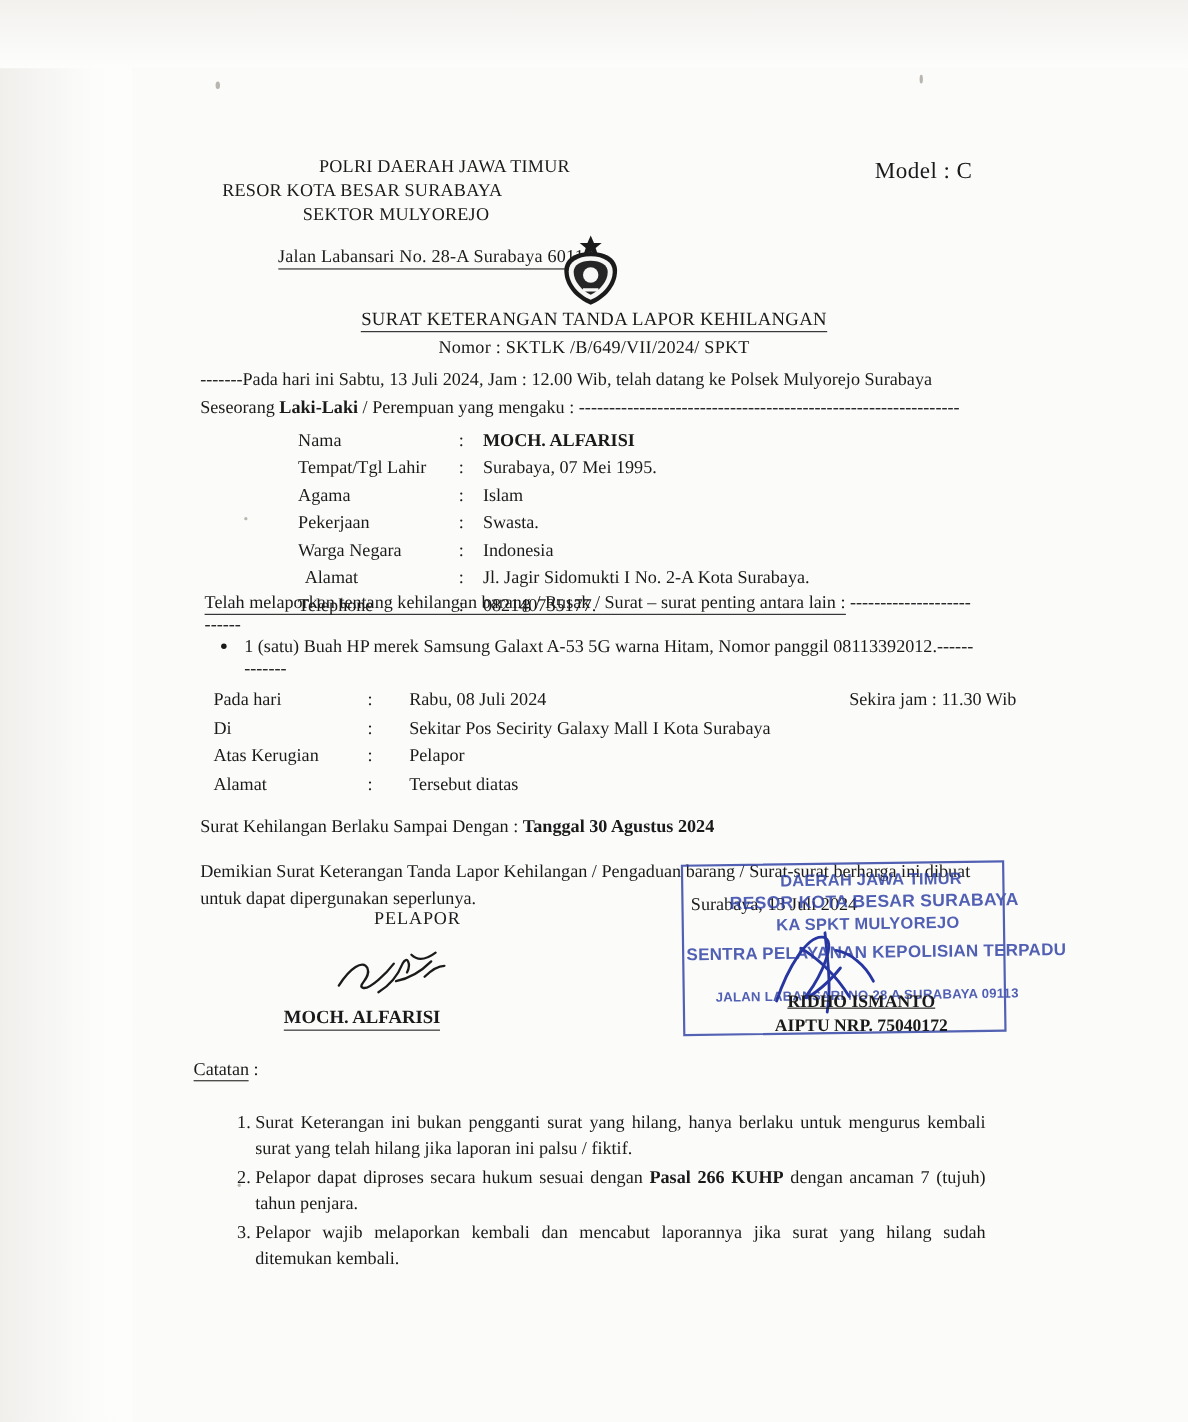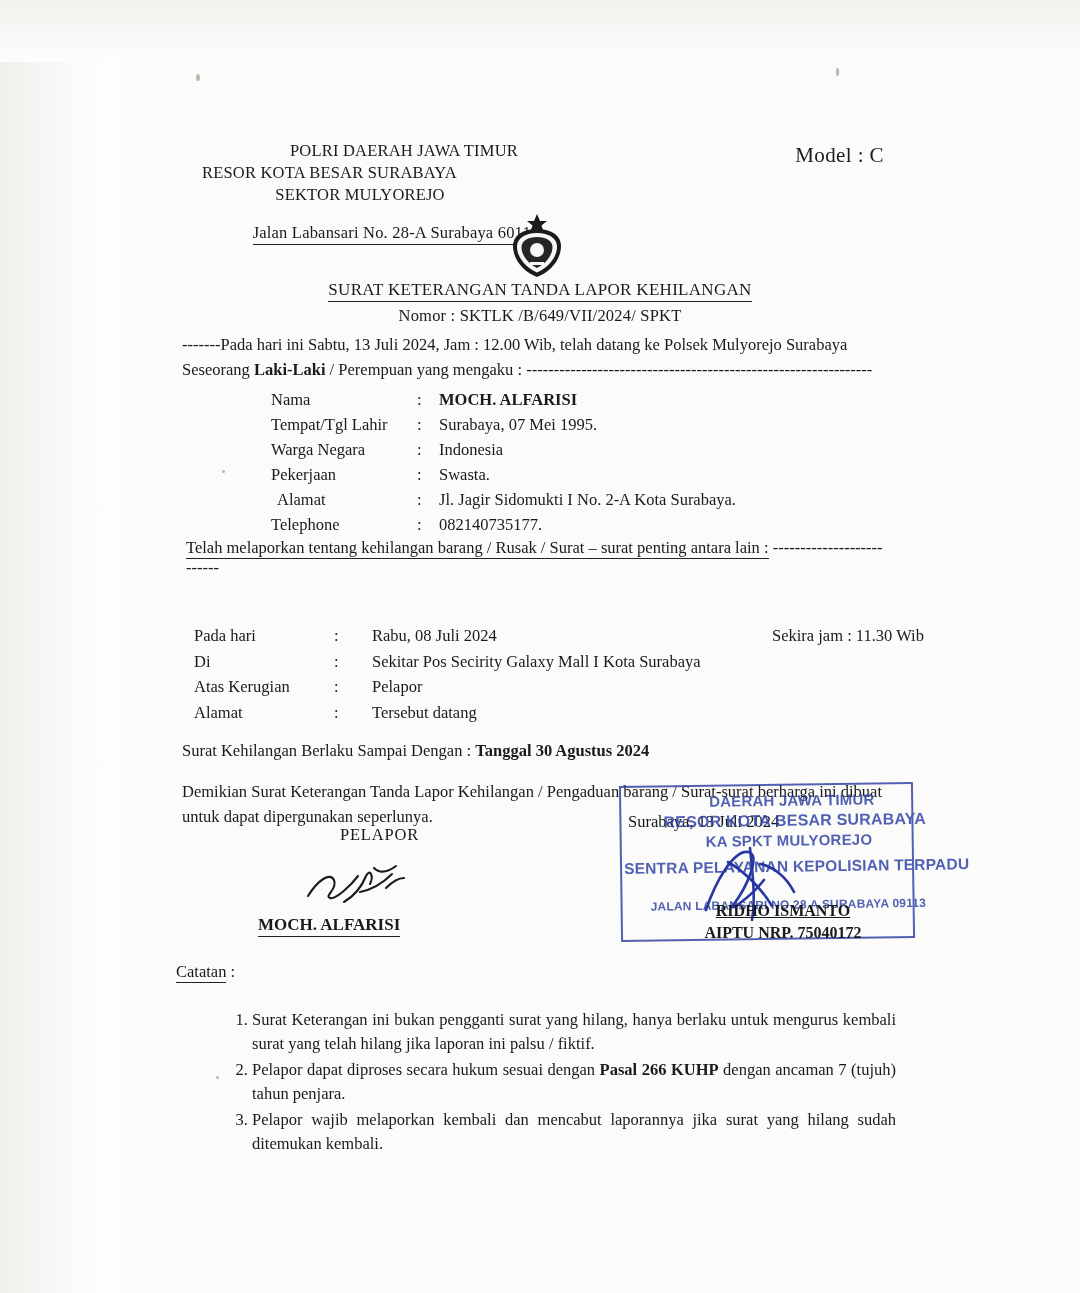--- a/index.html
+++ b/index.html
@@ -271,21 +271,21 @@
   }
   #notes {
     position: absolute;
     left: 196px;
     top: 1008px;
     width: 700px;
     font-size: 16.5px;
     line-height: 1.45;
   }
   #notes ol { margin: 0; padding-left: 36px; }
-  #notes li { margin-bottom: 2px; text-align: justify; margin-left: 20px; }
+  #notes li { margin-bottom: 2px; text-align: justify; }
   .b { font-weight: bold; }
 </style>
 </head>
 <body>
 
 <div class="page">
   <div class="scan-edge-left"></div>
   <div class="scan-edge-top"></div>
   <div class="speck" style="left:196px;top:74px;width:4px;height:7px;"></div>
   <div class="speck" style="left:836px;top:68px;width:3px;height:8px;"></div>
@@ -332,47 +332,57 @@
         <td class="k">Nama</td>
         <td class="c">:</td>
         <td class="v b">MOCH. ALFARISI</td>
       </tr>
       <tr>
         <td class="k">Tempat/Tgl Lahir</td>
         <td class="c">:</td>
         <td class="v">Surabaya, 07 Mei 1995.</td>
       </tr>
       <tr>
+        <td class="k">Agama</td>
+        <td class="c">:</td>
+        <td class="v">Islam</td>
+      </tr>
+      <tr>
+        <td class="k">Pekerjaan</td>
+        <td class="c">:</td>
+        <td class="v">Swasta.</td>
+      </tr>
+      <tr>
         <td class="k">Warga Negara</td>
         <td class="c">:</td>
         <td class="v">Indonesia</td>
-      </tr>
-      <tr>
-        <td class="k">Pekerjaan</td>
-        <td class="c">:</td>
-        <td class="v">Swasta.</td>
       </tr>
       <tr>
         <td class="k" style="padding-left:6px;">Alamat</td>
         <td class="c">:</td>
         <td class="v">Jl. Jagir Sidomukti I No. 2-A Kota Surabaya.</td>
       </tr>
       <tr>
         <td class="k">Telephone</td>
         <td class="c">:</td>
         <td class="v">082140735177.</td>
       </tr>
     </tbody>
       </table>
   </div>
 
   <div id="reported">
     <span class="u">Telah melaporkan tentang kehilangan barang / Rusak / Surat – surat penting antara lain :</span><span> --------------------------</span>
   </div>
 
+  <div id="itembullet">
+    <ul>
+      <li>1 (satu) Buah HP merek Samsung Galaxt A-53 5G warna Hitam, Nomor panggil 08113392012.-------------</li>
+    </ul>
+  </div>
 
   <div class="detail">
     <table>
       <tbody>
           <tr>
         <td class="k">Pada hari</td>
         <td class="c">:</td>
         <td class="v">Rabu, 08 Juli 2024</td>
         <td>Sekira jam : 11.30 Wib</td>
       </tr>
@@ -382,21 +392,21 @@
         <td class="v" colspan="2">Sekitar Pos Secirity Galaxy Mall I Kota Surabaya</td>
       </tr>
       <tr>
         <td class="k">Atas Kerugian</td>
         <td class="c">:</td>
         <td class="v" colspan="2">Pelapor</td>
       </tr>
       <tr>
         <td class="k">Alamat</td>
         <td class="c">:</td>
-        <td class="v" colspan="2">Tersebut datang</td>
+        <td class="v" colspan="2">Tersebut diatas</td>
       </tr>
     </tbody>
       </table>
   </div>
 
   <div id="validity">
     <span>Surat Kehilangan Berlaku Sampai Dengan : </span><span class="b">Tanggal  30 Agustus 2024</span>
   </div>
 
   <div id="closing">Demikian Surat Keterangan Tanda Lapor Kehilangan / Pengaduan barang / Surat-surat berharga ini dibuat untuk dapat dipergunakan seperlunya.</div>

